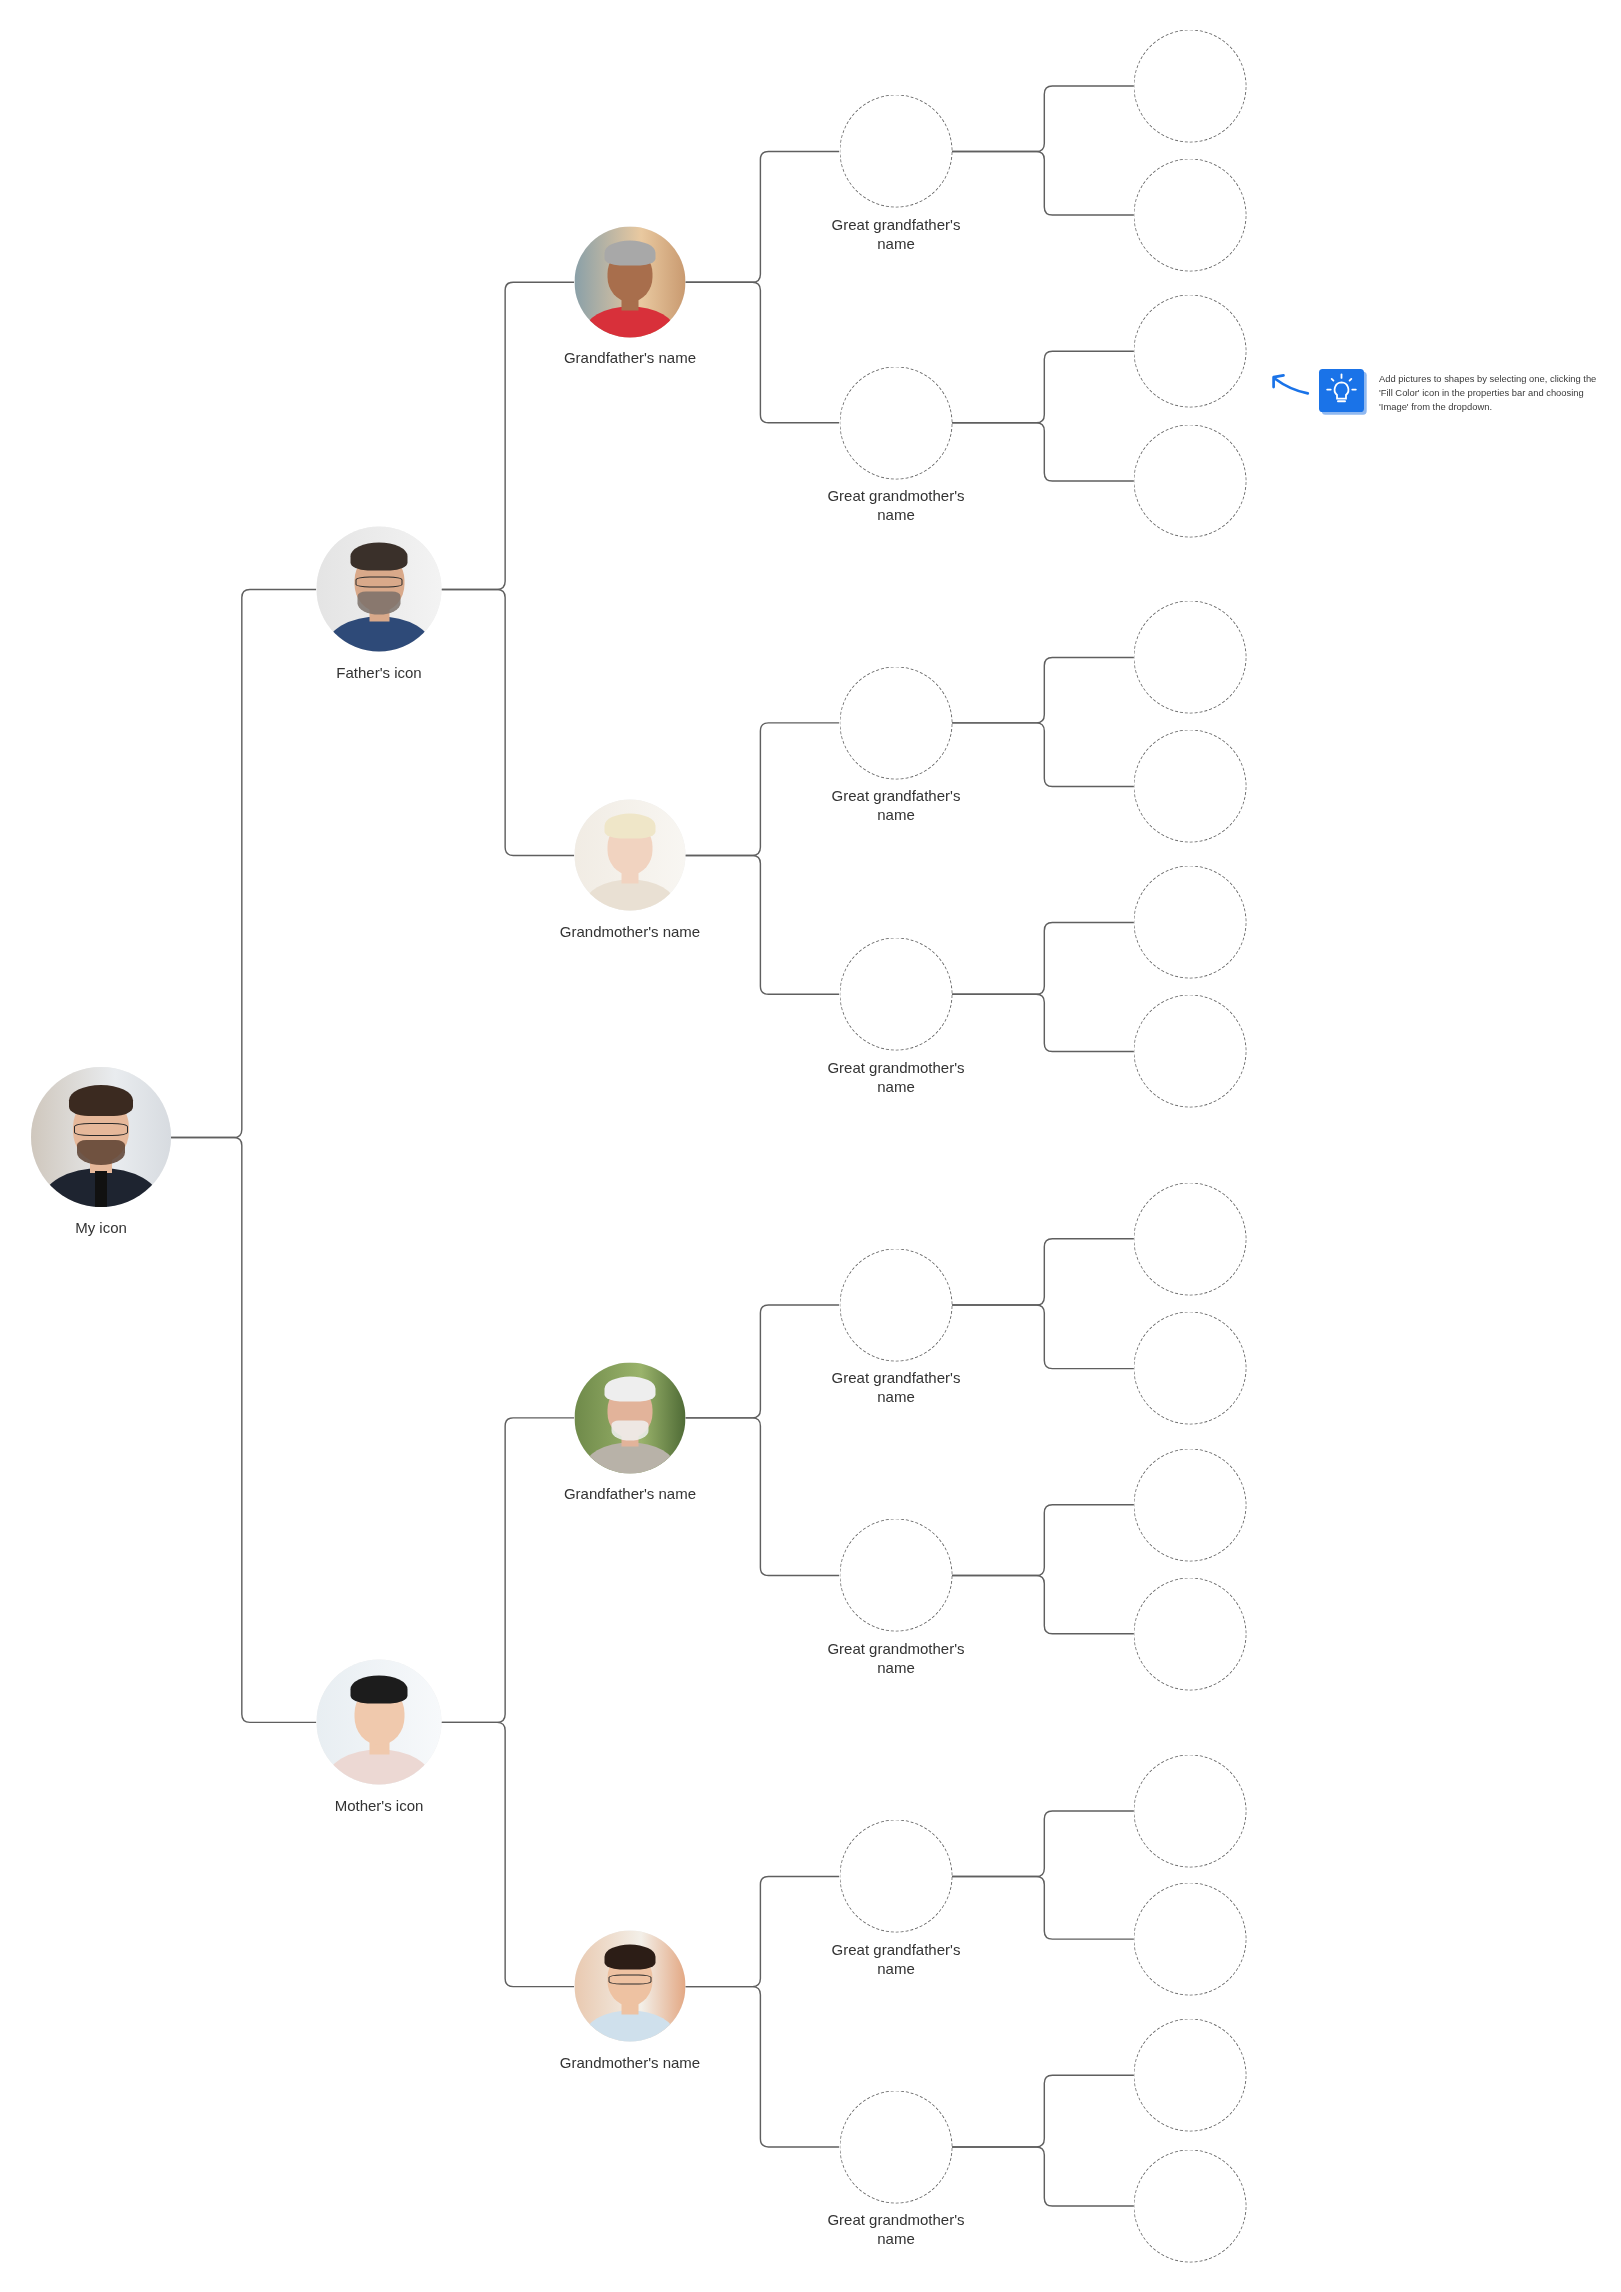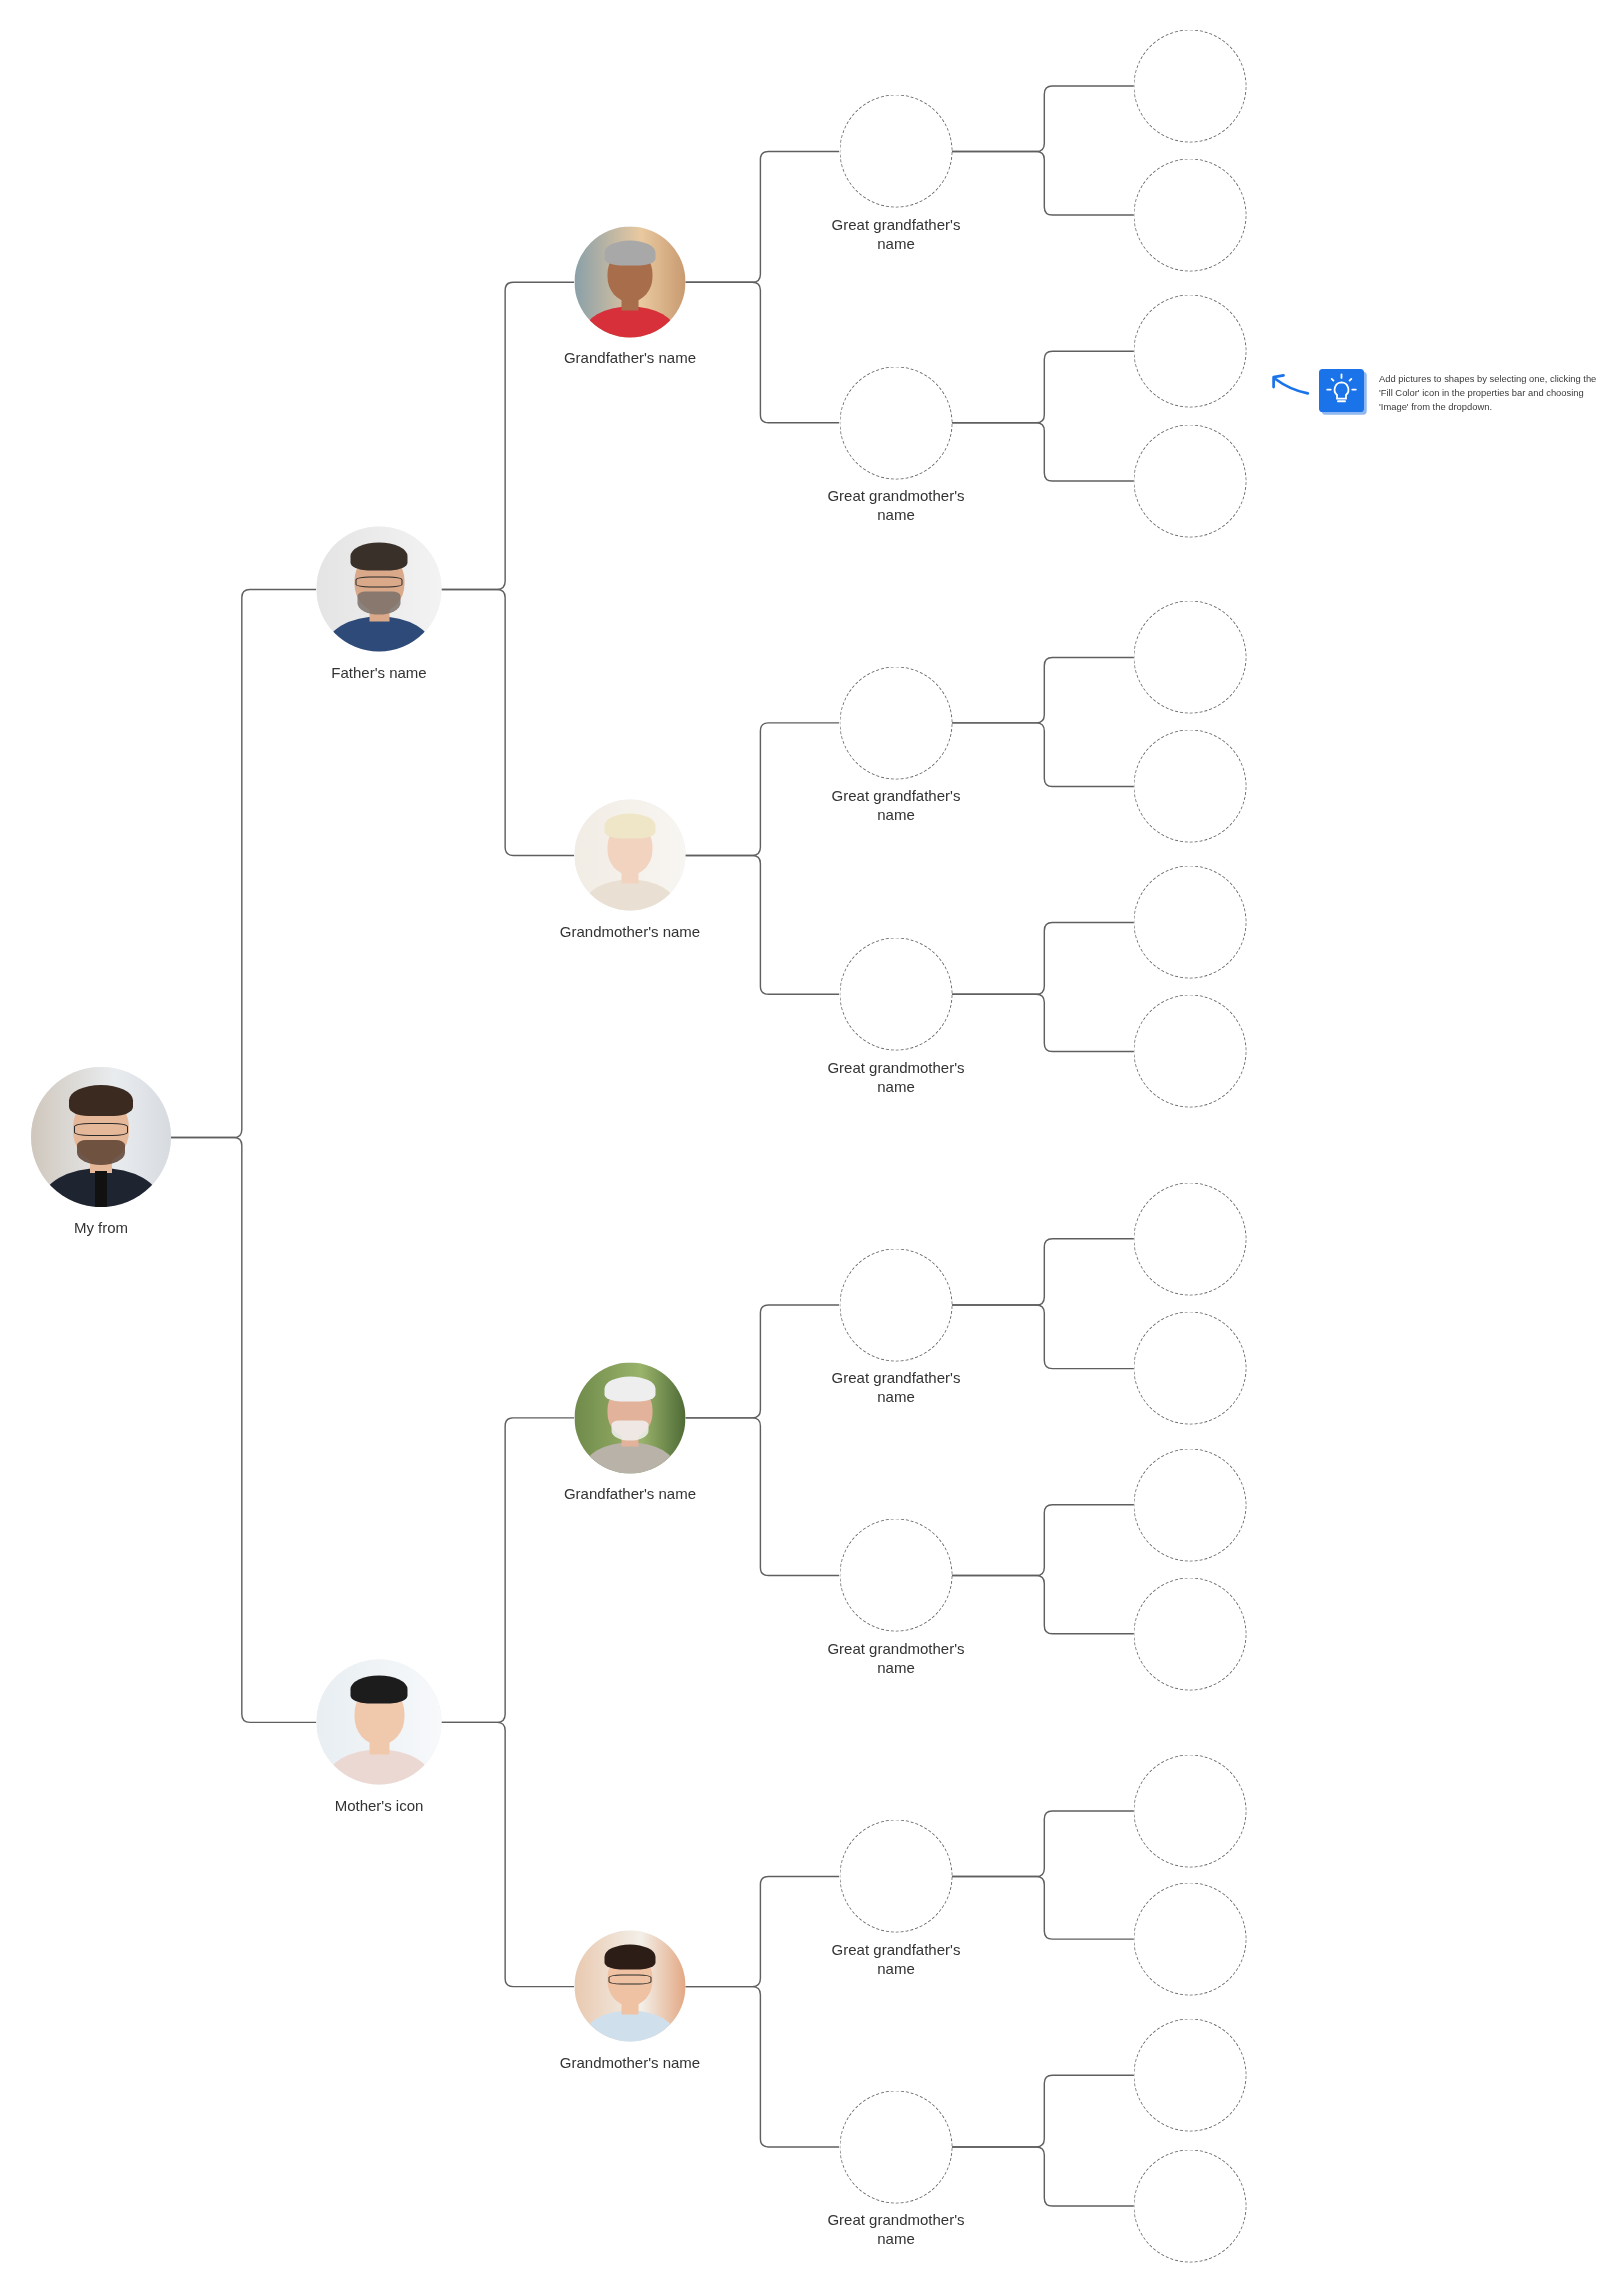--- a/index.html
+++ b/index.html
@@ -66,34 +66,34 @@
         <div class="bg" style="background:linear-gradient(90deg,#cfc7bd,#e9ecef 60%,#d7dbe0)"></div>
       <div class="body" style="background:#1e2430"></div>
       <div class="neck" style="background:#e6b89a"></div>
       <div class="face" style="background:#e6b89a"></div>
       <div class="hair" style="background:#3b2a20"></div>
         <div class="beard" style="background:#5a3f30"></div>
         <div class="glasses"></div>
         <div class="tie"></div>
       </div>
     </div>
-  <div class="label" style="left: 101px; top: 1218px;">My from</div>
+  <div class="label" style="left: 101px; top: 1218px;">My icon</div>
 
   <div class="node photo" style="left: 379px; top: 589px; width: 125px; height: 125px;">
       <div class="portrait">
         <div class="bg" style="background:linear-gradient(90deg,#e4e4e4,#f3f3f3)"></div>
       <div class="body" style="background:#2e4a78"></div>
       <div class="neck" style="background:#d9a98a"></div>
       <div class="face" style="background:#d9a98a"></div>
       <div class="hair" style="background:#3a302a"></div>
         <div class="beard" style="background:#7a7068"></div>
         <div class="glasses"></div>
       </div>
     </div>
-  <div class="label" style="left: 379px; top: 663px;">Father's name</div>
+  <div class="label" style="left: 379px; top: 663px;">Father's icon</div>
 
   <div class="node photo" style="left: 379px; top: 1722px; width: 125px; height: 125px;">
       <div class="portrait">
         <div class="bg" style="background:linear-gradient(90deg,#e8eef2,#f7f9fb)"></div>
       <div class="body" style="background:#ecd8d3"></div>
       <div class="neck" style="background:#f0c9ad"></div>
       <div class="face" style="background:#f0c9ad"></div>
       <div class="hair" style="background:#1c1c1c"></div>
       </div>
     </div>

